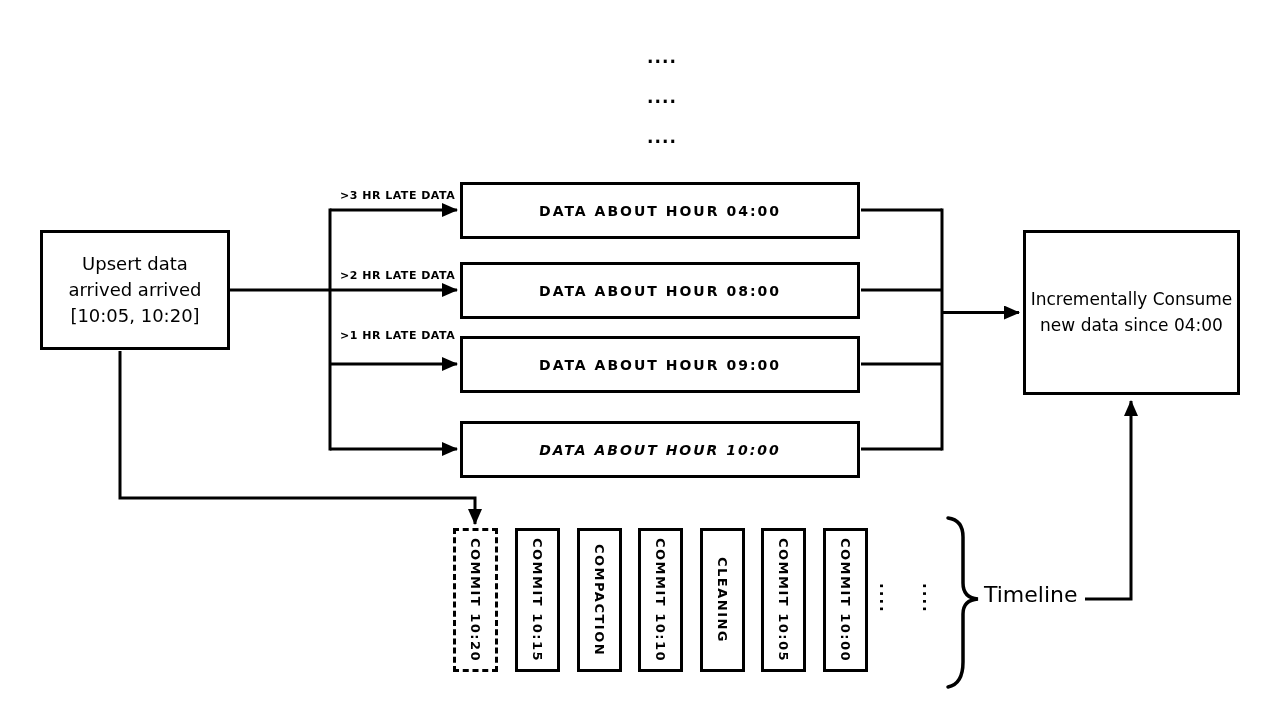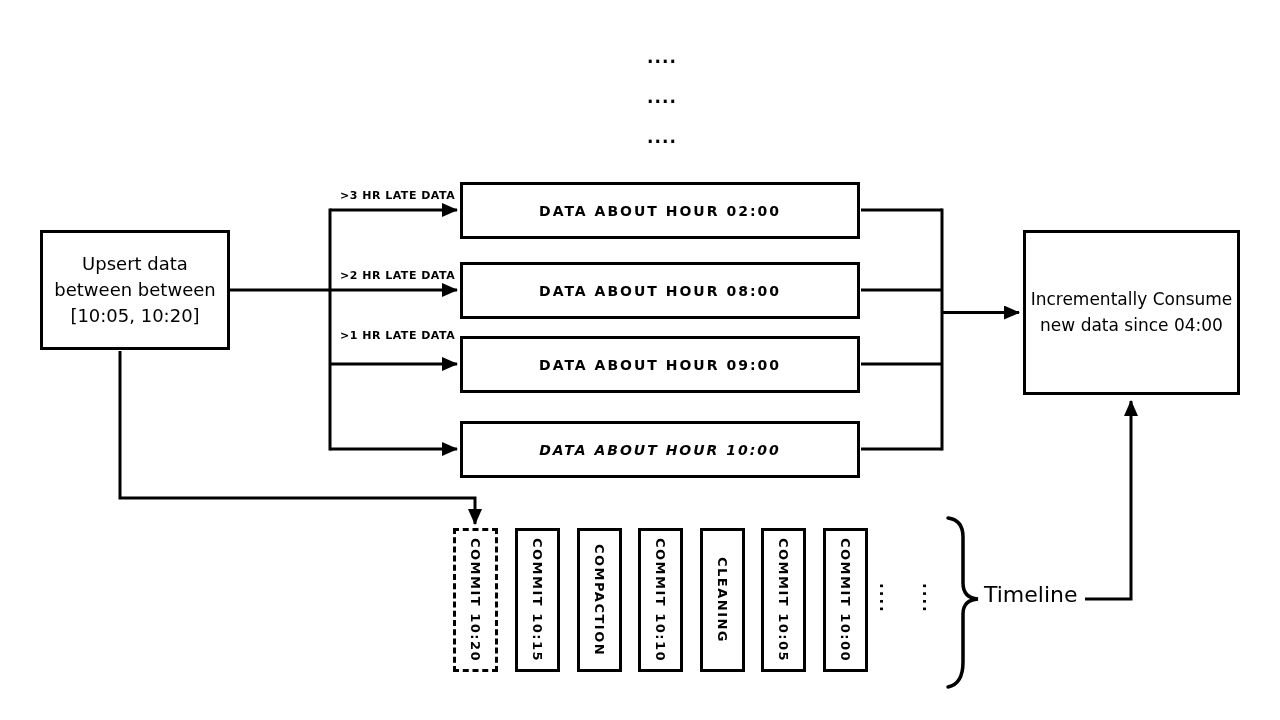--- a/index.html
+++ b/index.html
@@ -106,31 +106,31 @@
     <path d="M948 518 Q 963 520 963 537 L 963 583 Q 963 598 978 599 Q 963 600 963 614 L 963 662 Q 963 684 948 687" stroke="#000" stroke-width="3.5" fill="none" stroke-linecap="round"></path>
   </svg>
 
   <div class="top-dots" style="top:50px">....</div>
   <div class="top-dots" style="top:90px">....</div>
   <div class="top-dots" style="top:130px">....</div>
 
   <div class="box upsert-box">
     <div>
       <div>Upsert data</div>
-      <div>between between</div>
+      <div>arrived arrived</div>
       <div>[10:05, 10:20]</div>
     </div>
   </div>
 
   <div class="late-label" style="left:340px; top:189px;">&gt;3 HR LATE DATA</div>
   <div class="late-label" style="left:340px; top:269px;">&gt;2 HR LATE DATA</div>
   <div class="late-label" style="left:340px; top:329px;">&gt;1 HR LATE DATA</div>
 
   <div class="box hour-box h07">
-    <span>DATA ABOUT HOUR 02:00</span>
+    <span>DATA ABOUT HOUR 04:00</span>
   </div>
   <div class="box hour-box h08">
     <span>DATA ABOUT HOUR 08:00</span>
   </div>
   <div class="box hour-box h09">
     <span>DATA ABOUT HOUR 09:00</span>
   </div>
   <div class="box hour-box h10">
     <span>DATA ABOUT HOUR 10:00</span>
   </div>

